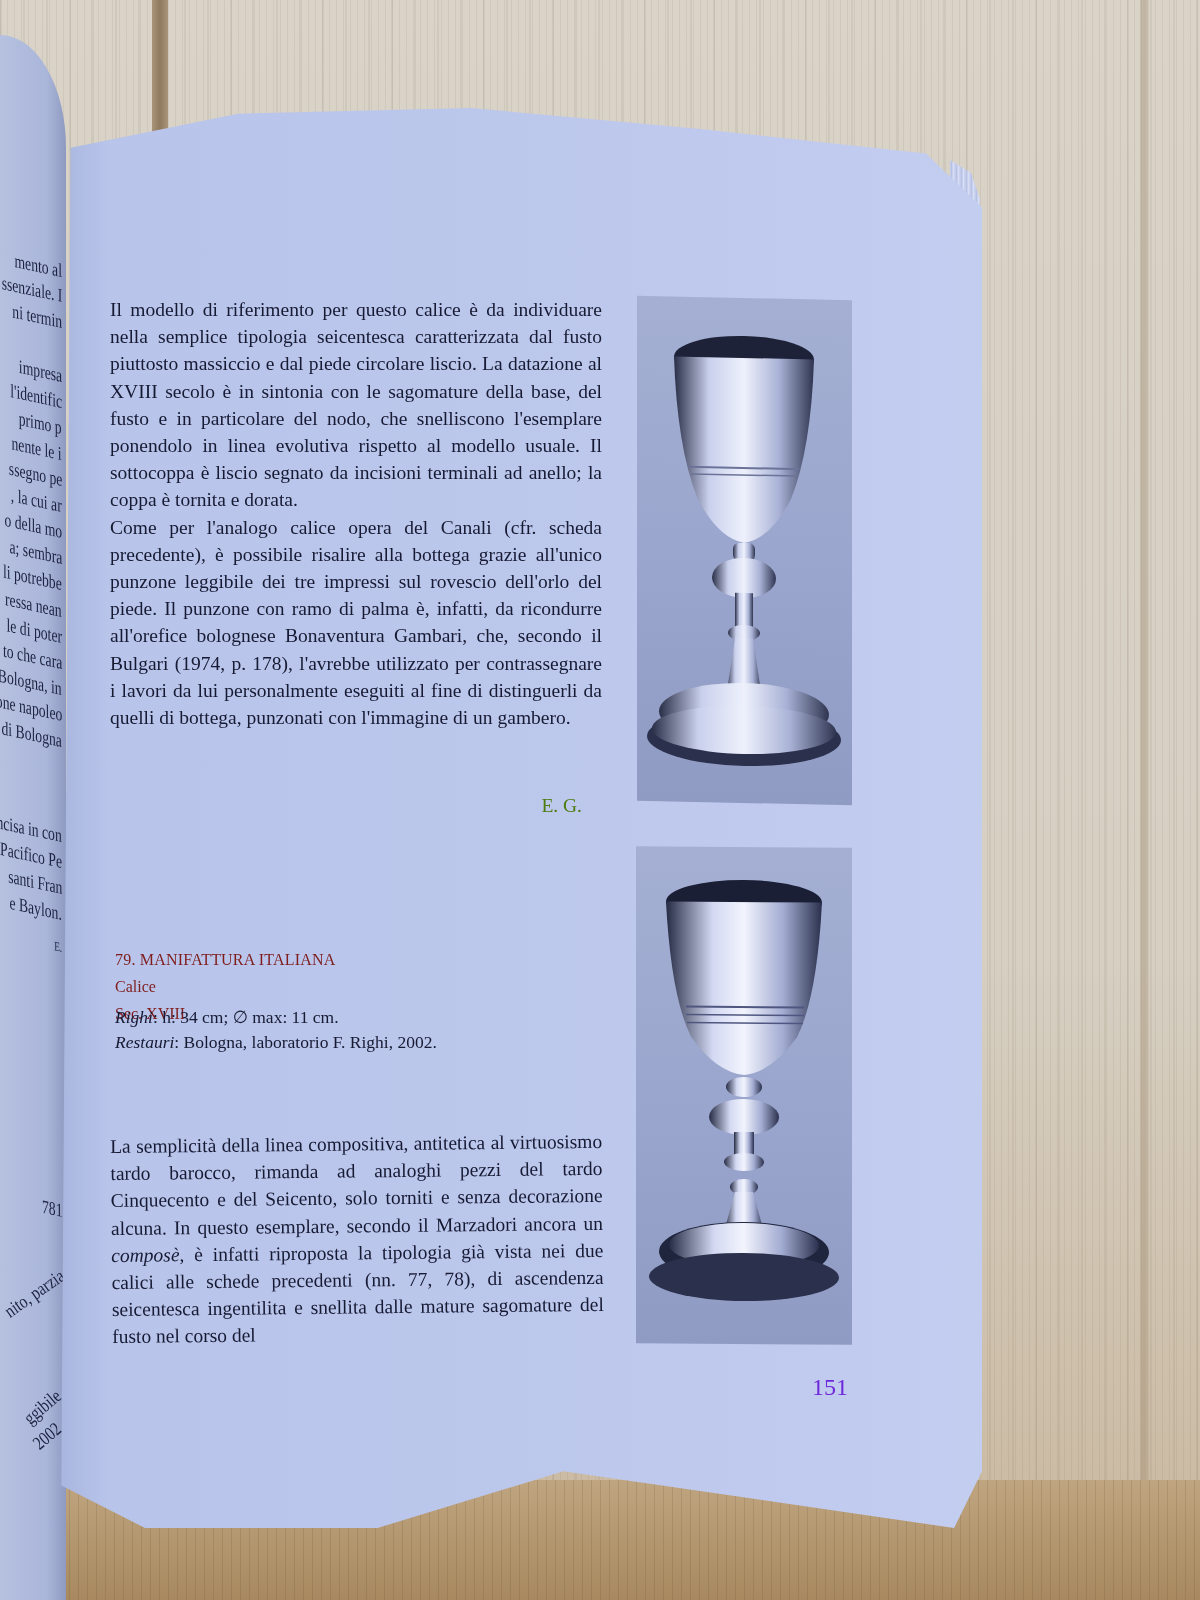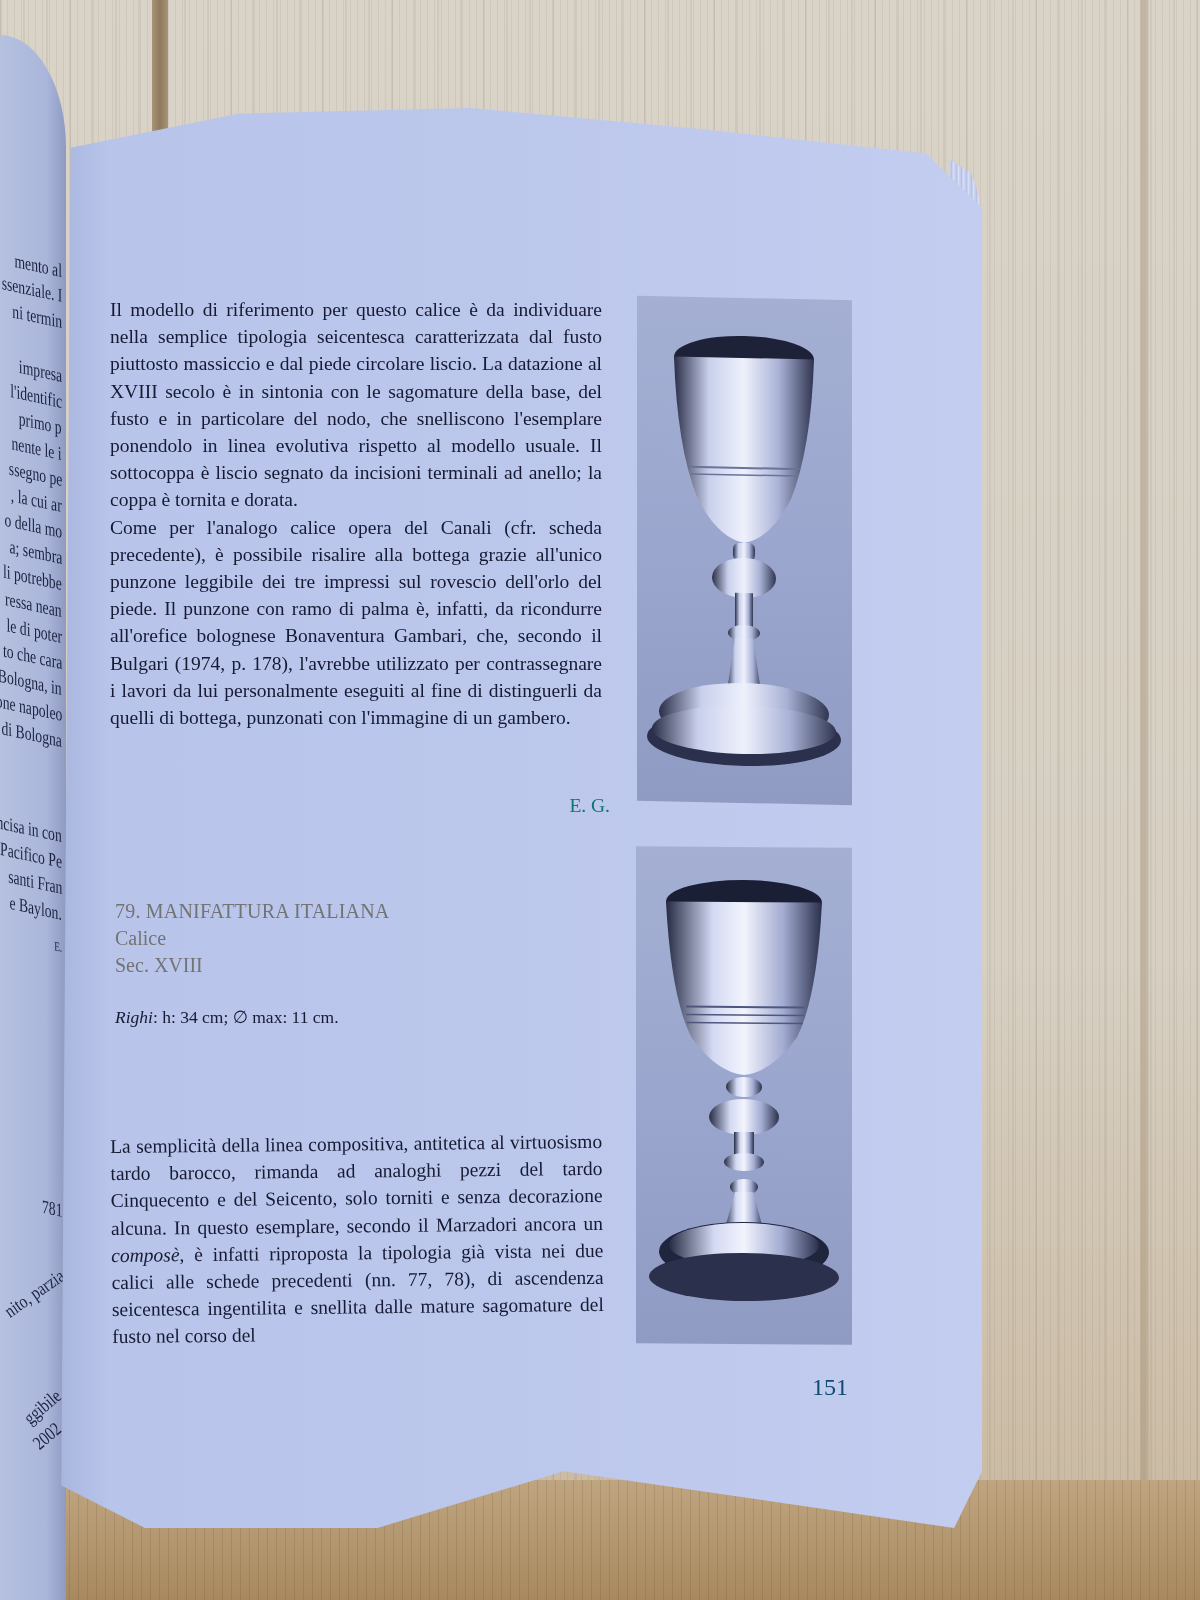--- a/index.html
+++ b/index.html
@@ -44,39 +44,39 @@
       background: repeating-linear-gradient(90deg, #c9d1ee 0px, #b3bde2 2px, #dde3f7 3px, #c4cdee 5px);
       clip-path: polygon(0 0, 70% 1%, 100% 3%, 100% 97%, 70% 99%, 0 100%);
     }
 
     .text-col {
       position: absolute; left: 110px; width: 492px; color: #161a33;
       font-size: 19.5px; line-height: 27.2px; text-align: justify;
     }
     .text-col p { margin: 0; }
     .block1 { top: 296px; }
-    .signature { position: absolute; left: 498px; top: 795px; width: 112px; text-align: right; font-size: 19.5px; color: #0f766e; }
+    .signature { position: absolute; left: 470px; top: 795px; width: 112px; text-align: right; font-size: 19.5px; color: #4d7c0f; }
 
-    .entry-head { position: absolute; left: 115px; top: 898px; color: #737373; font-size: 20px; line-height: 27px; }
+    .entry-head { position: absolute; left: 115px; top: 946px; color: #7f1d1d; font-size: 16px; line-height: 27px; }
     .entry-head .num-title { letter-spacing: 0.2px; }
     .entry-head .obj { font-weight: normal; }
 
     .meta { position: absolute; left: 115px; top: 1005px; width: 490px; color: #161a33; font-size: 17.5px; line-height: 25px; }
     .meta i { font-style: italic; }
 
     .block2 { top: 1133px; transform: rotate(-0.6deg); transform-origin: left top; }
 
     .photo {
       position: absolute; background: linear-gradient(180deg, #a4afd3 0%, #9aa6cd 50%, #8f9bc3 100%);
     }
     .photo1 { left: 637px; top: 298px; width: 215px; height: 505px; transform: skewY(1.2deg); }
     .photo2 { left: 636px; top: 847px; width: 216px; height: 497px; transform: skewY(0.4deg); }
     .photo svg { position: absolute; left: 0; top: 0; width: 100%; height: 100%; }
 
-    .page-number { position: absolute; left: 812px; top: 1374px; font-size: 24px; color: #0c4a6e; }
+    .page-number { position: absolute; left: 812px; top: 1374px; font-size: 24px; color: #6d28d9; }
   </style>
 </head>
 <body>
 
 <div class="plank-gap g1"></div>
 <div class="plank-gap g2"></div>
 <div class="floor-dark"></div>
 
 <div class="left-page">
   <div class="left-frag" style="top:225px">mento al</div>
@@ -144,20 +144,21 @@
 </div>
 
 <div class="entry-head">
   <div class="num-title">79. MANIFATTURA ITALIANA</div>
   <div class="obj">Calice</div>
   <div>Sec. XVIII</div>
 </div>
 
 <div class="meta">
   <div><i>Righi</i><span>: h: 34 cm; ∅ max: 11 cm.</span></div>
+  <div><i>Restauri</i><span>: Bologna, laboratorio F. Righi, 2002.</span></div>
 </div>
 
 <div class="text-col block2">
   <p><span>La semplicità della linea compositiva, antitetica al virtuosismo tardo barocco, rimanda ad analoghi pezzi del tardo Cinquecento e del Seicento, solo torniti e senza decorazione alcuna. In questo esemplare, secondo il Marzadori ancora un </span><i>composè</i><span>, è infatti riproposta la tipologia già vista nei due calici alle schede precedenti (nn. 77, 78), di ascendenza seicentesca ingentilita e snellita dalle mature sagomature del fusto nel corso del</span></p>
 </div>
 
 <div class="photo photo2">
   <svg viewBox="0 0 216 497" preserveAspectRatio="none">
     <defs>
       <linearGradient id="silver2" x1="0" x2="1" y1="0" y2="0">

